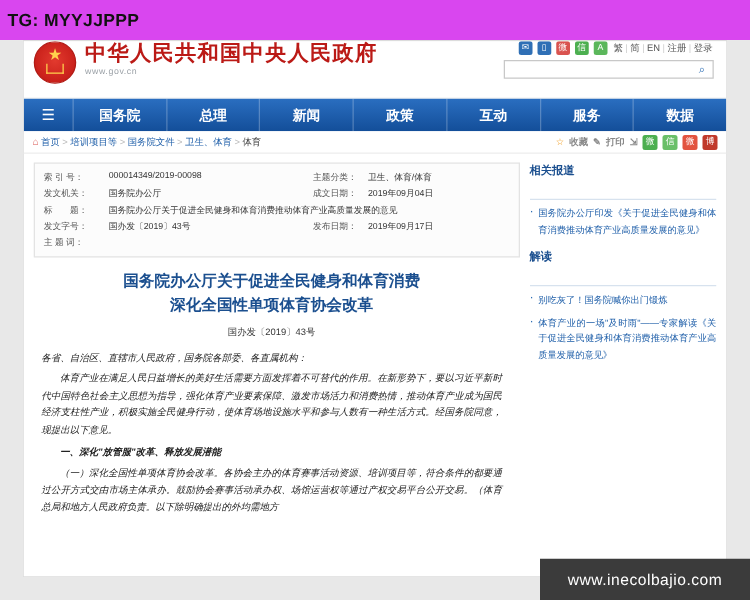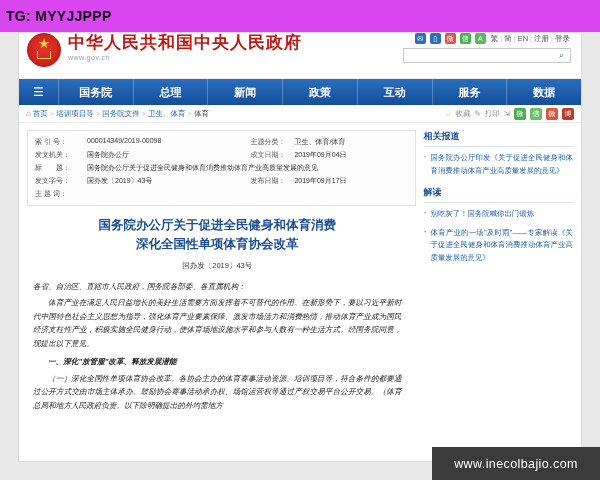--- a/index.html
+++ b/index.html
@@ -112,21 +112,21 @@
   
   .crumb-row {
     height:18px; display:flex; align-items:center;
     padding:0 7px; font-size:7.5px; color:#1f5fa9;
     border-bottom:1px solid #ededed; background:#fff;
   }
   .crumb-row .home-ic { color:#d9534f; margin-right:2px; font-size:8px; }
   .crumb-sep { color:#bbb; margin:0 2px; }
   .crumb-cur { color:#444; }
   .crumb-tools { margin-left:auto; display:flex; align-items:center; gap:4px; }
-  .crumb-tools .t { font-size:7.5px; color:#888; }
+  .crumb-tools .t { font-size:7.5px; color:#888;font-weight:bold; }
   .crumb-tools .star { color:#f0a02a; }
   .sq { width:12px; height:12px; border-radius:2px; color:#fff;
         font-size:7px; line-height:12px; text-align:center; display:inline-block; }
   .sq.g1{background:#4caf50;} .sq.g2{background:#6abf69;}
   .sq.r1{background:#e2533f;} .sq.r2{background:#c0392b;}
   
   .content {
     display:flex; padding:7px 8px 0 8px; gap:8px;
     height:calc(430px - 46px - 26px - 18px);
   }
@@ -152,21 +152,21 @@
     text-align:center; font-size:7.5px; color:#333; margin-top:7px;
   }
   .doc-body { margin-top:9px; font-size:7.6px; color:#222; line-height:13.5px; }
   .doc-body p { margin:0 0 3px 0; text-align:justify;font-style:italic; }
   .doc-body p.ind { text-indent:15px; }
   .doc-body p.sec { font-weight:bold; margin-top:5px; text-indent:15px; }
   
   .side-box { margin-bottom:9px; }
   .side-head {
     font-size:9px; font-weight:bold; color:#1b4f8f;
-    border-bottom:1px solid #d7e2ee; padding-bottom:3px; margin-bottom:5px;
+    border-bottom:1px solid #d7e2ee; padding-bottom:16px; margin-bottom:5px;
   }
   .side-list { list-style:none; margin:0; padding:0; }
   .side-list li {
     font-size:7.4px; color:#1f5fa9; line-height:12.5px;
     margin-bottom:6px; padding-left:7px; position:relative;
     text-align:justify;
   }
   .side-list li:before {
     content:"·"; position:absolute; left:0; top:-1px; color:#2f6fb5; font-size:10px;
   }

